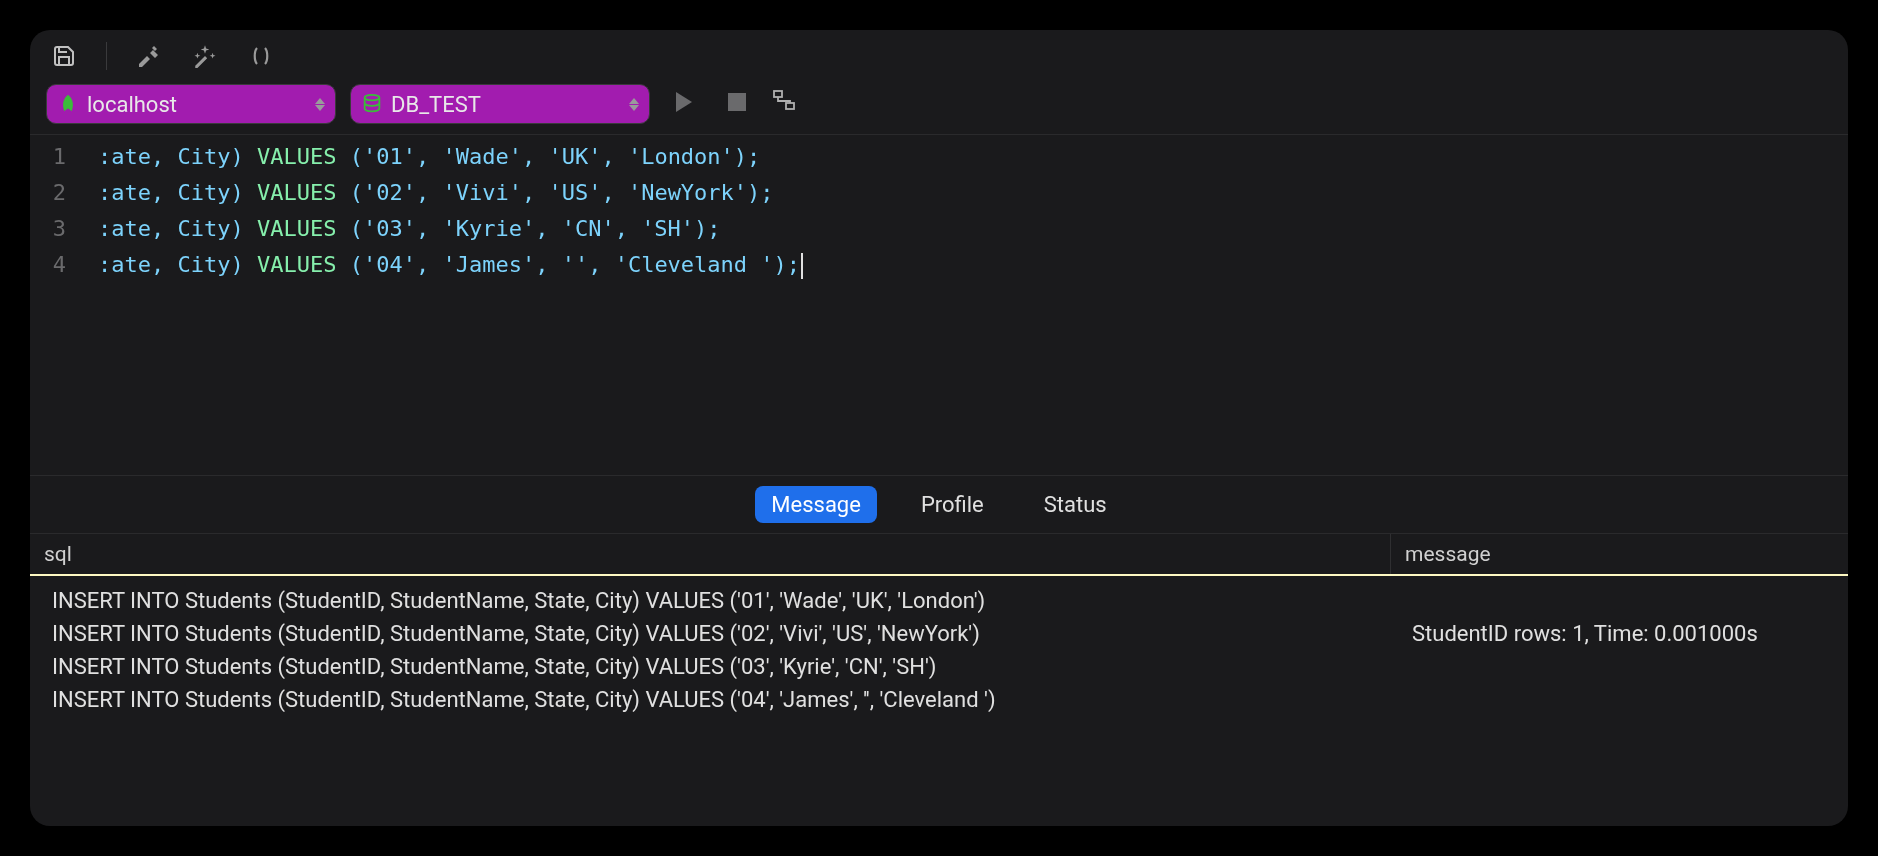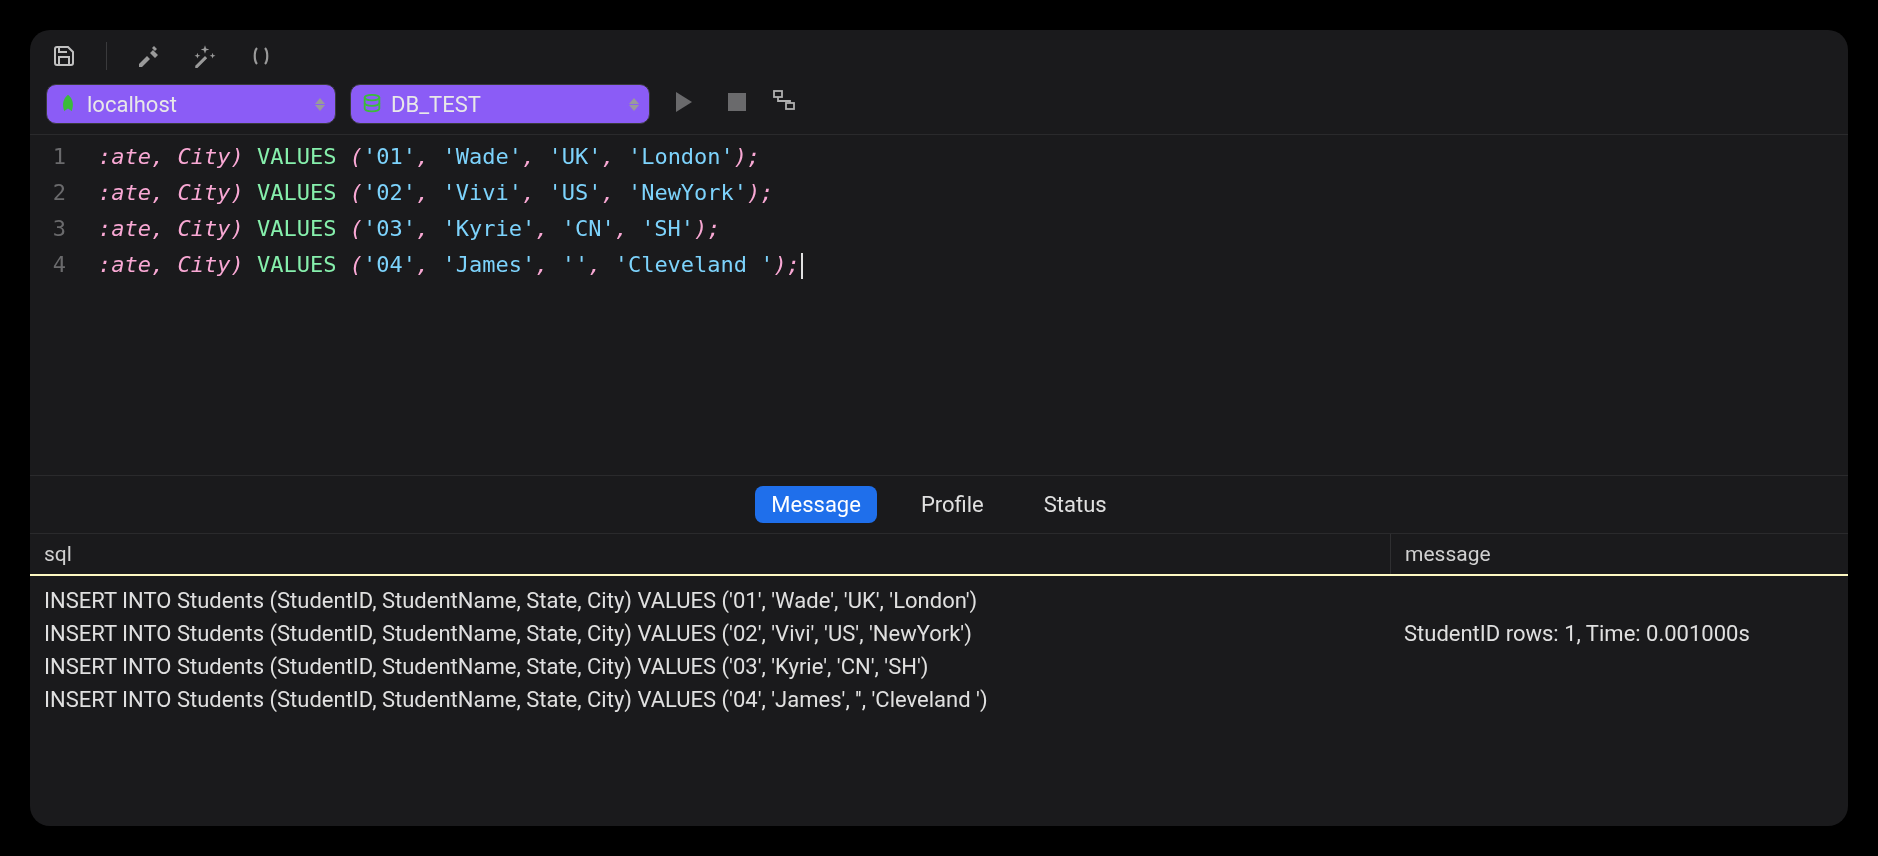--- a/index.html
+++ b/index.html
@@ -43,21 +43,21 @@
   .connection-bar {
     display: flex;
     align-items: center;
     padding: 6px 16px 10px 16px;
     gap: 14px;
     border-bottom: 1px solid #2a2a2c;
   }
   .dropdown {
     display: flex;
     align-items: center;
-    background: #8b5cf6;
+    background: #a21caf;
     border: 1px solid #3a3a3c;
     border-radius: 10px;
     padding: 4px 10px;
     gap: 8px;
     min-width: 260px;
     height: 40px;
   }
   .dropdown .dd-icon { width: 22px; height: 22px; display:flex; align-items:center; justify-content:center;}
   .dropdown .dd-text { flex: 1; font-size: 22px; color: #e8e8e8; }
   .dd-chevrons {
@@ -86,21 +86,21 @@
   .code {
     flex: 1;
     color: #d0d0d0;
     white-space: pre;
     padding-left: 18px;
     position: relative;
   }
   .code-line { height: 36px; }
   .kw { color: #86efac; font-weight: 400; }
   .str { color: #7dd3fc; }
-  .pn { color: #f9a8d4; font-style: italic; }
+  .pn { color: #7dd3fc; }
   .cursor {
     display: inline-block;
     width: 2px;
     height: 26px;
     background: #e0e0e0;
     vertical-align: middle;
     margin-left: 1px;
   }
   .tabs-bar {
     display: flex;
@@ -140,21 +140,21 @@
   }
   .results-header .col-msg {
     padding: 8px 14px;
     flex: 1;
     border-left: 1px solid #2f2f31;
   }
   .results-body {
     flex: 1;
     overflow: auto;
     font-size: 22px;
-    padding: 8px 0;
+    padding: 8px 8px;
   }
   .result-row {
     display: flex;
     padding: 2px 0;
   }
   .result-row .col-sql {
     padding: 2px 14px;
     flex: 0 0 1360px;
     color: #e0e0e0;
     white-space: nowrap;

